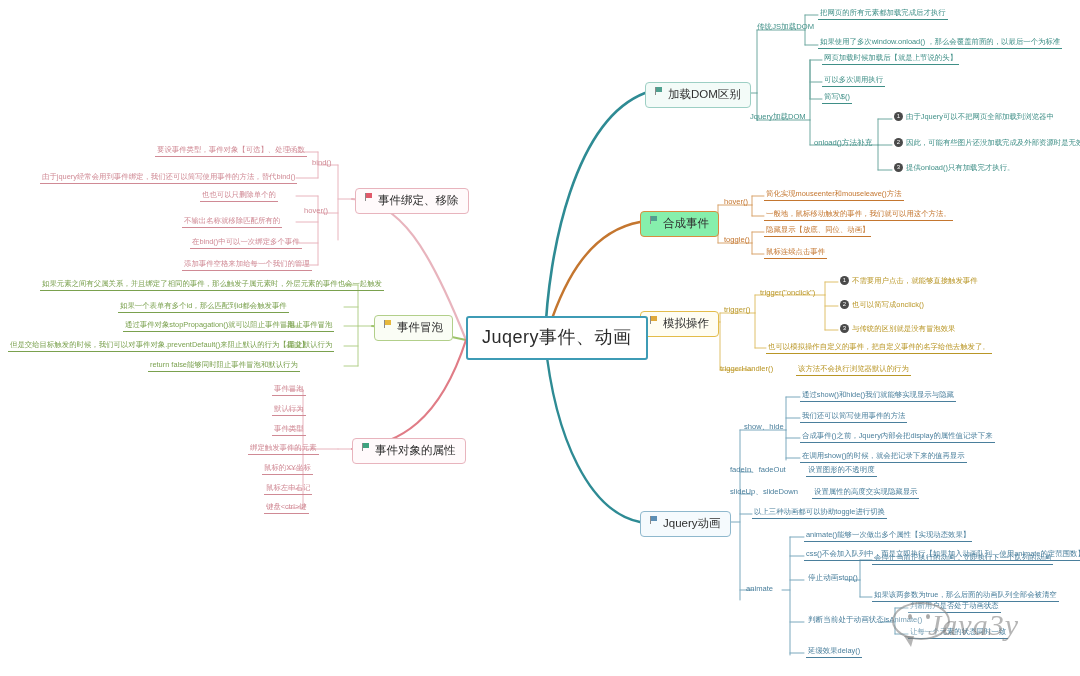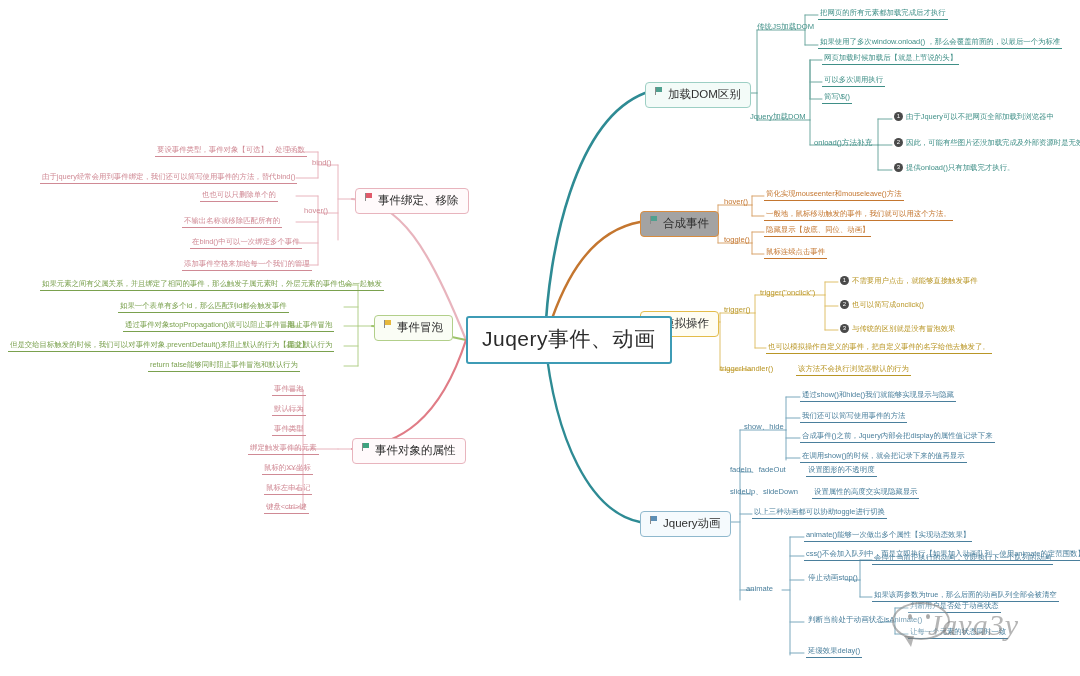--- a/index.html
+++ b/index.html
@@ -22,21 +22,21 @@
   }
 
   
   .central{
     position:absolute;
     left:466px; top:316px;
     padding:7px 14px 9px;
     border:2px solid #3d9bb5;
     background:#ffffff;
     border-radius:3px;
-    font-size:21px;
+    font-size:18px;
     color:#2b2b2b;
     white-space:nowrap;
     letter-spacing:.5px;
     z-index:6;
   }
 
   
   .mainnode{
     position:absolute;
     display:flex;
@@ -65,21 +65,21 @@
     background:#8a8a8a;
   }
   .mainnode .flag::after{
     content:"";
     position:absolute;
     left:1.3px;top:0.3px;
     width:6px;height:4.6px;
     background:var(--flag,#888);
   }
   .n-dom   {border-color:#9dcfc4;background:#f3fbf8;}
-  .n-comp  {border-color:#d98c3e;background:#a3a3a3;}
+  .n-comp  {border-color:#d98c3e;background:#86efac;}
   .n-sim   {border-color:#e3bc4b;background:#fffdf2;}
   .n-anim  {border-color:#8fb8cd;background:#f5fafd;}
   .n-bind  {border-color:#e8b4bd;background:#fffafb;}
   .n-bubble{border-color:#b2cf8a;background:#fafdf5;}
   .n-prop  {border-color:#e8b4bd;background:#fffafb;}
 
   
   .leaf{
     position:absolute;
     font-size:7.4px;

